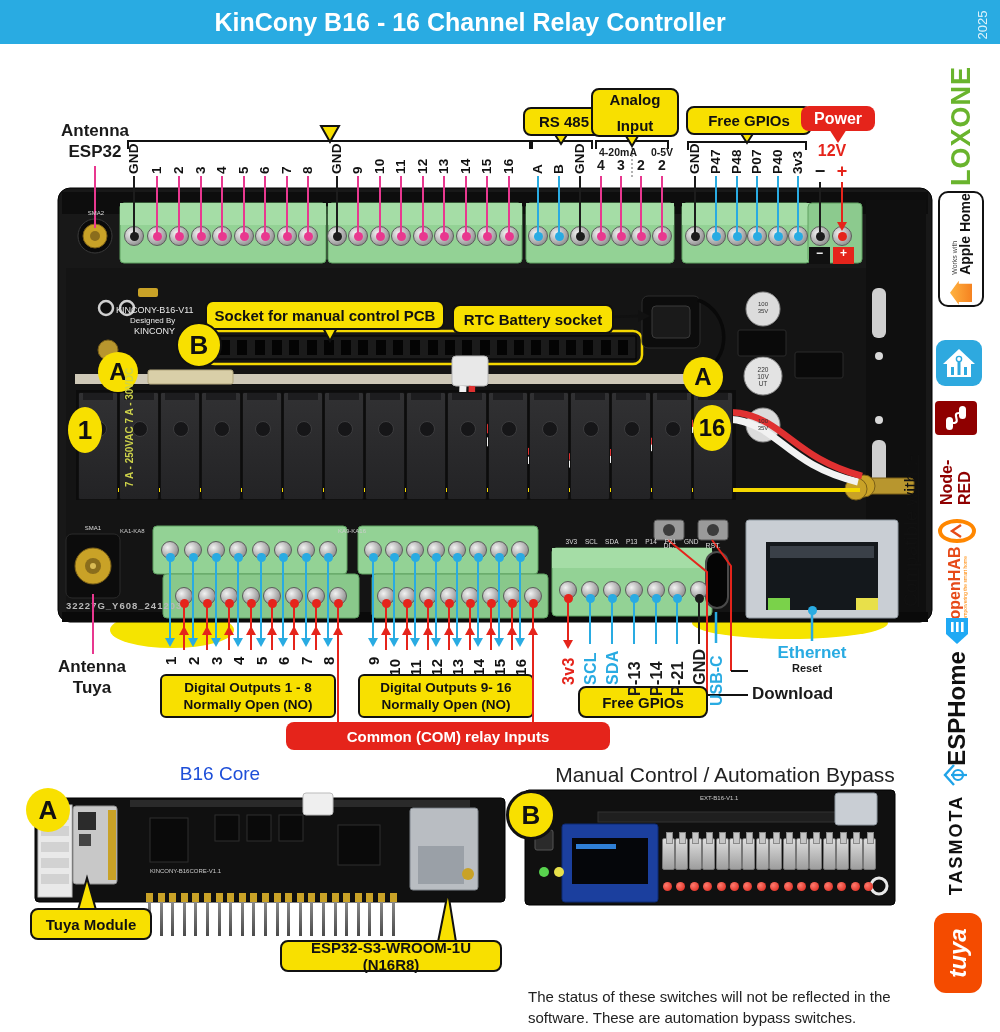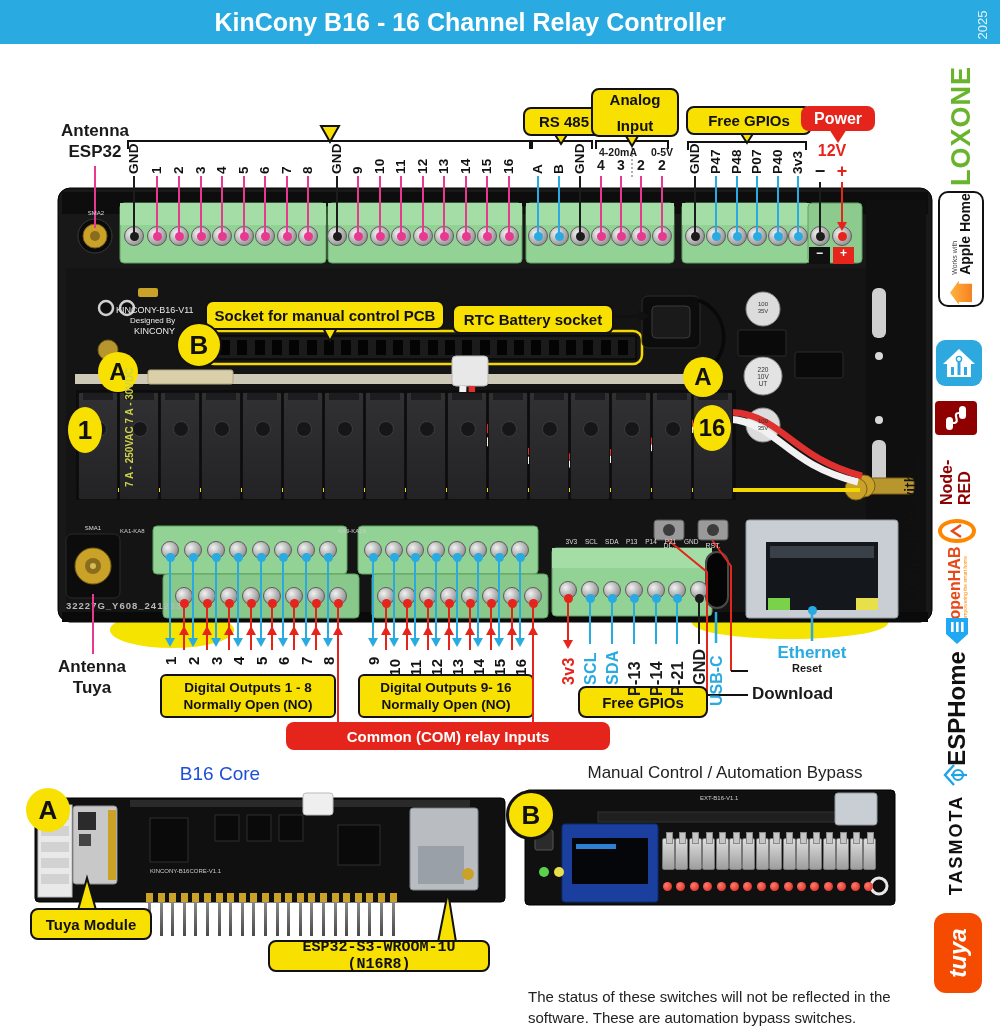--- a/index.html
+++ b/index.html
@@ -343,24 +343,24 @@
     <div class="callout" style="left:578px;top:686px;width:126px;height:28px;font-size:15px;">Free GPIOs</div>
 
     <div class="plain" style="left:760px;top:643px;width:104px;text-align:center;font-size:17px;color:#29abe2;">Ethernet</div>
     <div class="plain" style="left:752px;top:662px;font-size:11px;margin-left:40px;">Reset</div>
     <div class="plain" style="left:752px;top:684px;font-size:17px;">Download</div>
 
     <div class="badge" style="left:26px;top:788px;width:44px;height:44px;font-size:26px;">A</div>
     <div class="plain" style="left:145px;top:763px;width:150px;text-align:center;font-size:19px;font-weight:400;color:#1d4ed8;">B16 Core</div>
     <div class="plain" style="left:150px;top:868px;font-size:6px;color:#ccc;font-weight:400;">KINCONY-B16CORE-V1.1</div>
     <div class="callout" style="left:30px;top:908px;width:118px;height:28px;font-size:15px;">Tuya Module</div>
-    <div class="callout" style="left:268px;top:940px;width:218px;height:28px;font-size:15px;font-family:Liberation Mono, monospace;">ESP32-S3-WROOM-1U (N16R8)</div>
+    <div class="callout" style="left:280px;top:940px;width:218px;height:28px;font-size:15px;">ESP32-S3-WROOM-1U (N16R8)</div>
 
     <div class="badge" style="left:506px;top:790px;width:44px;height:44px;font-size:26px;border:3px solid #111;">B</div>
-    <div class="plain" style="left:545px;top:763px;width:360px;text-align:center;font-size:17px;font-weight:400;color:#222;">Manual Control / Automation Bypass</div>
+    <div class="plain" style="left:545px;top:763px;width:360px;text-align:center;font-size:21px;font-weight:400;color:#222;">Manual Control / Automation Bypass</div>
     <div class="plain" style="left:700px;top:795px;font-size:6px;color:#ccc;font-weight:400;">EXT-B16-V1.1</div>
     <div class="plain pre" style="left:528px;top:987px;width:372px;font-size:15px;line-height:20.5px;font-weight:400;color:#222;">The status of these switches will not be reflected in the
 software. These are automation bypass switches.</div>
 
     <div class="rot" id="usbLabel" style="left:708px;top:706px;font-size:16px;font-weight:700;color:#29abe2;">
       <span>USB-C</span></div>
   <div style="position: absolute; left: 133px; top: 176px; width: 2px; height: 58px; background: rgb(28, 28, 28);"></div>
       <div style="position: absolute; left: 129.5px; top: 231.5px; width: 9px; height: 9px; border-radius: 50%; background: rgb(28, 28, 28);"></div>
       <div style="position: absolute; left: 126px; top: 174px; transform: rotate(-90deg); transform-origin: 0px 0px; white-space: nowrap; font-size: 13.5px; font-weight: 600; color: rgb(17, 17, 17); letter-spacing: 0.3px;">GND</div>
       <div style="position: absolute; left: 156px; top: 176px; width: 2px; height: 58px; background: rgb(232, 56, 143);"></div>

